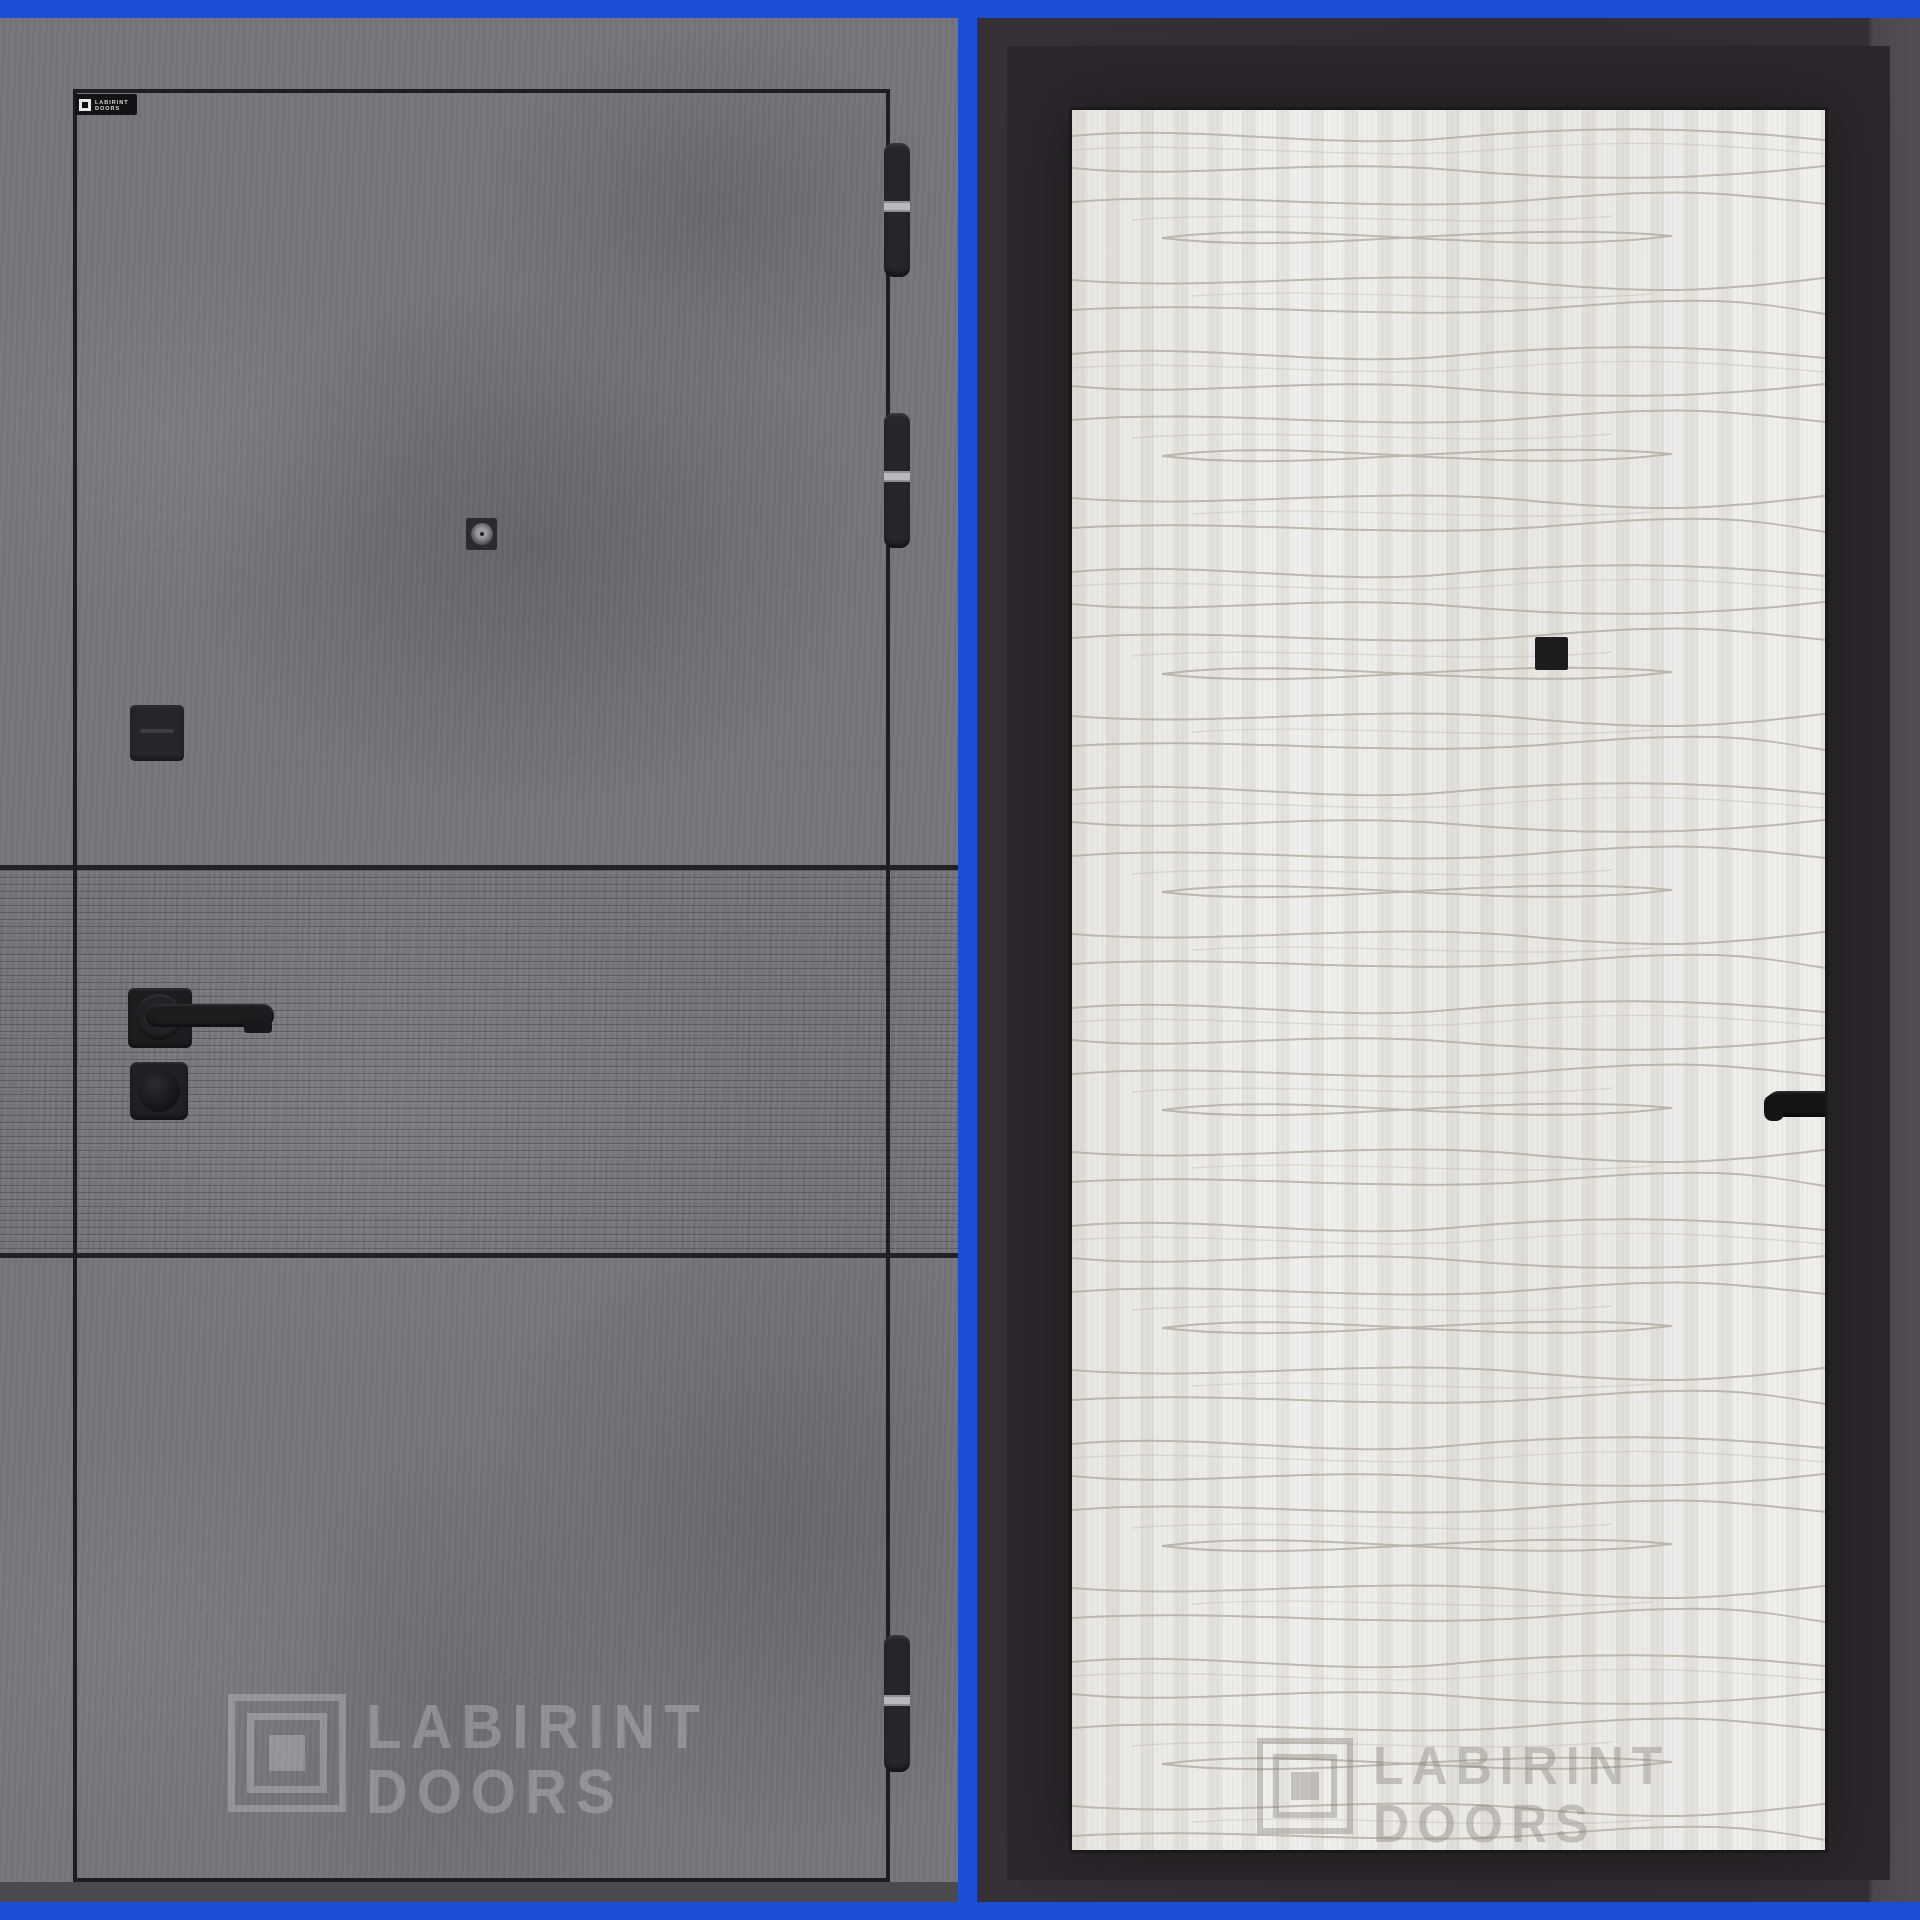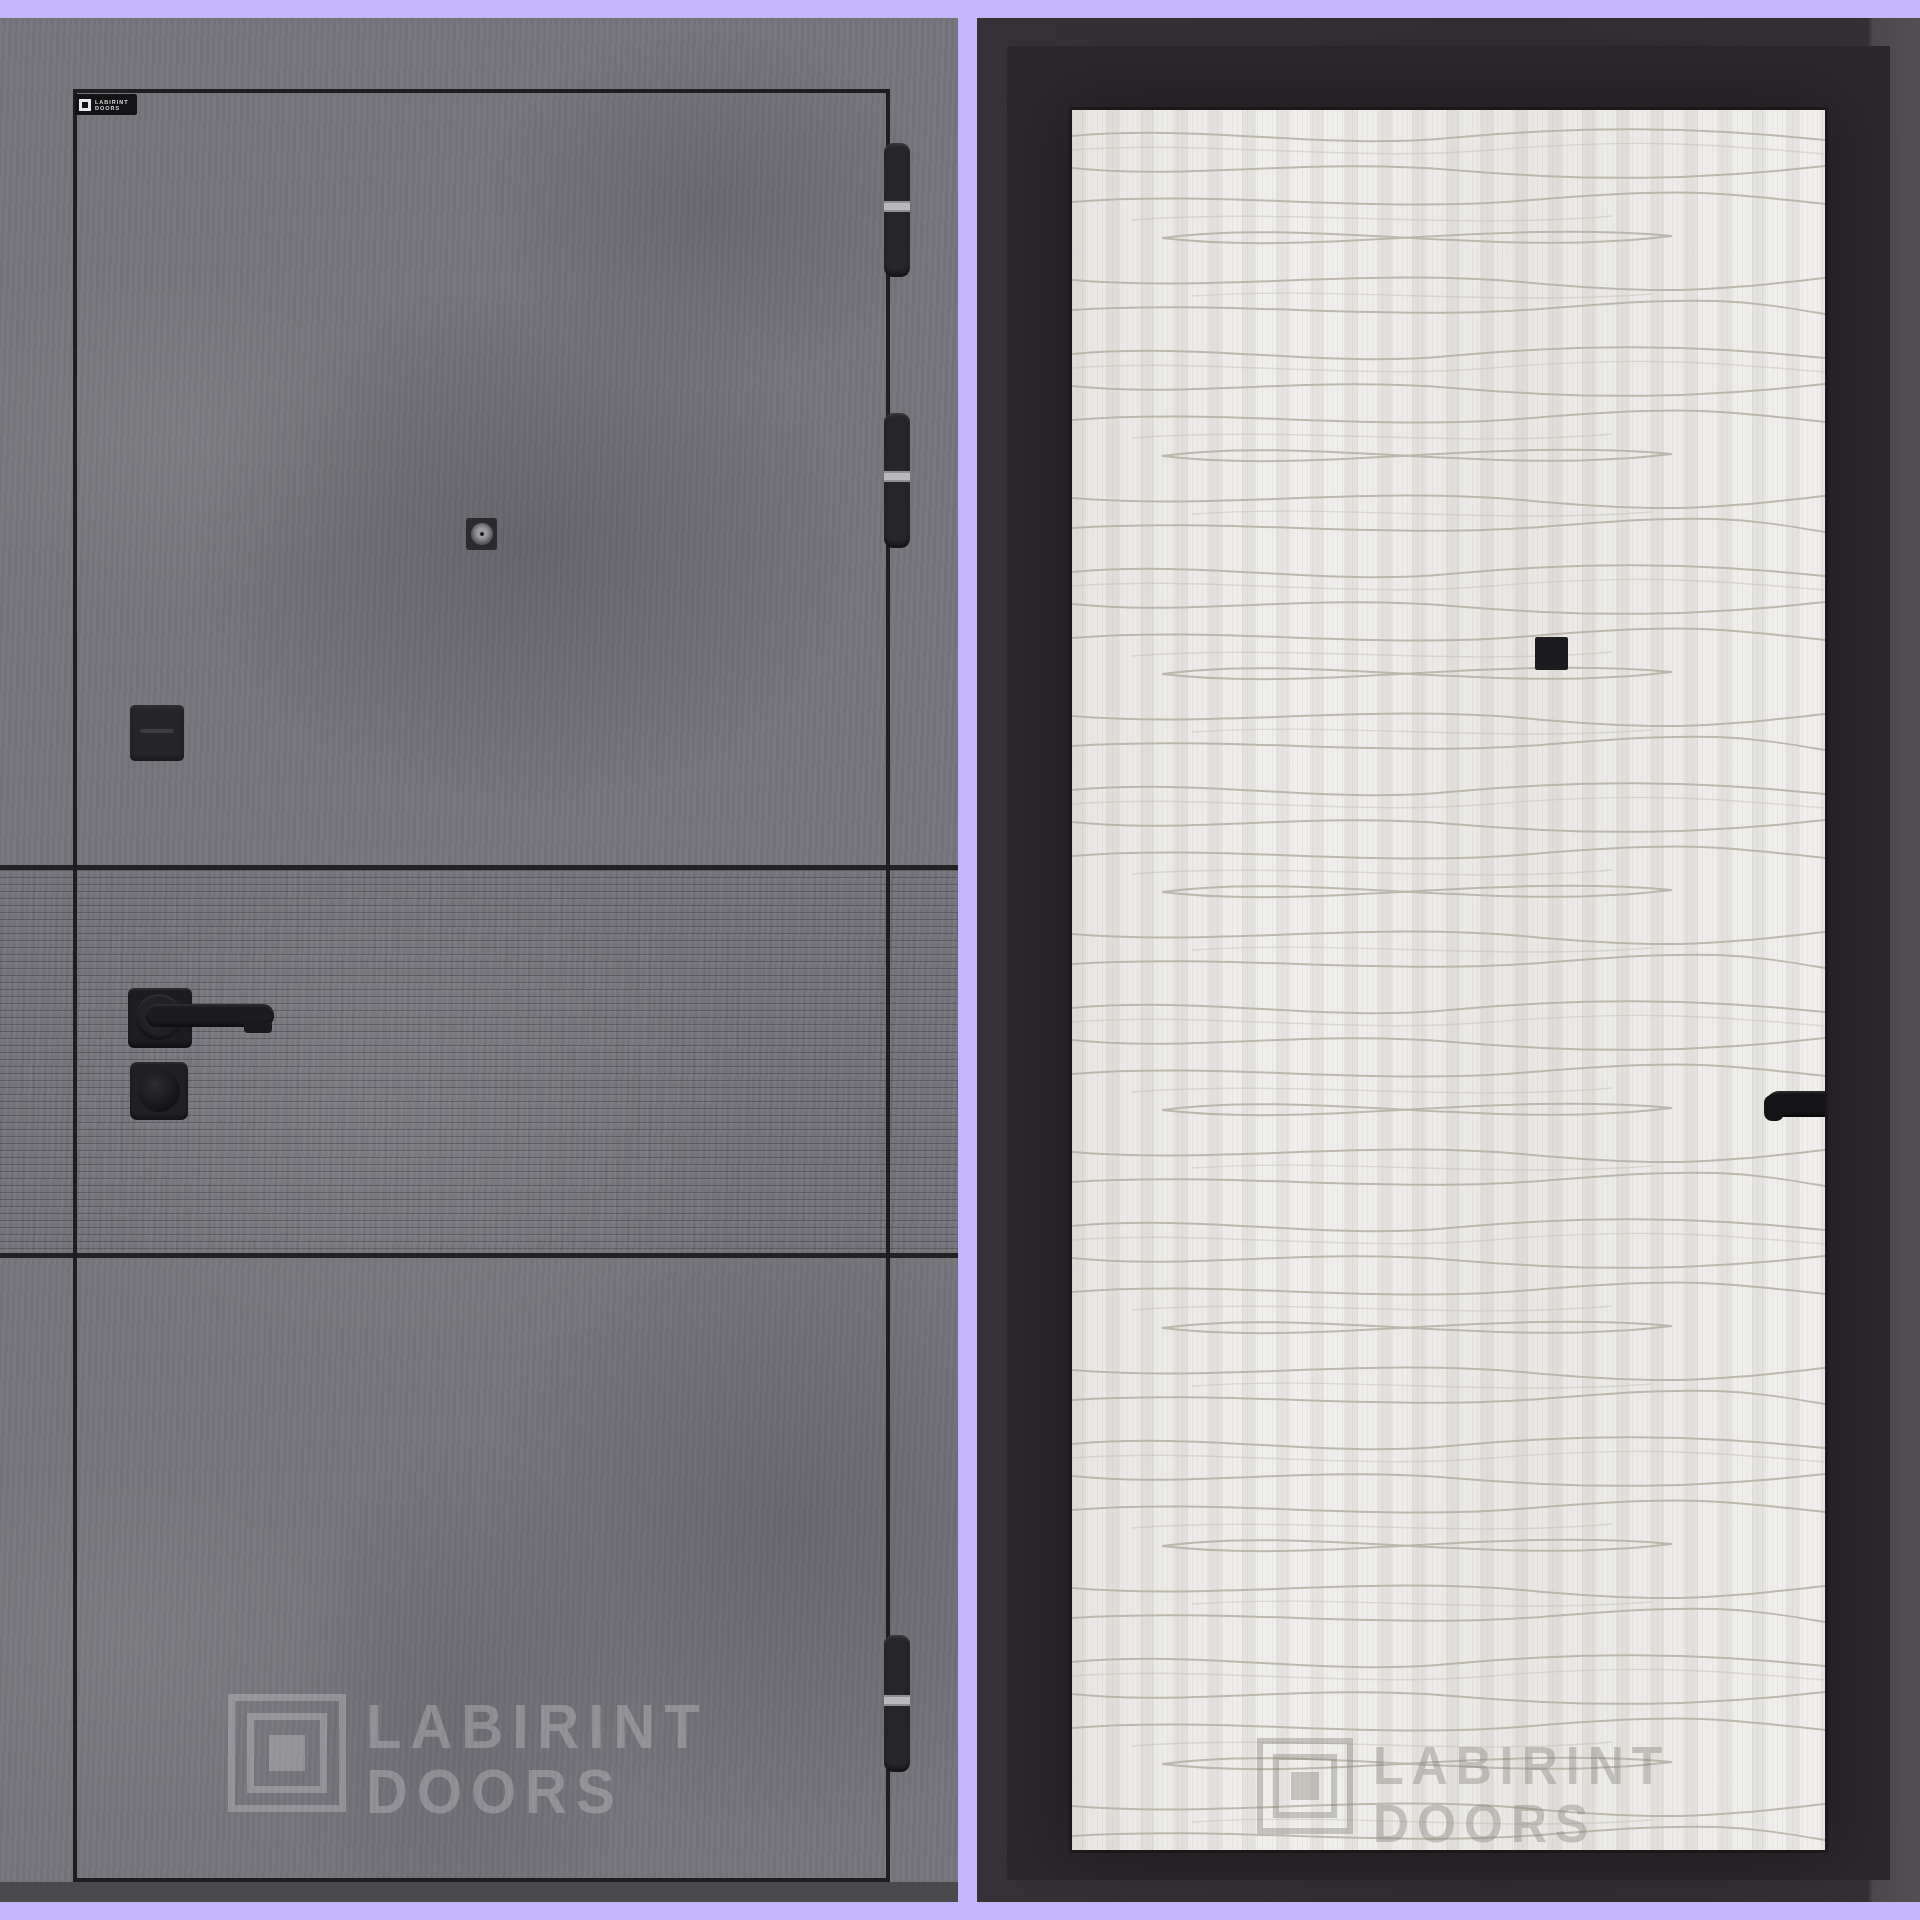--- a/index.html
+++ b/index.html
@@ -1,16 +1,16 @@
 <!DOCTYPE html>
 <html><head>
 <meta charset="utf-8">
 <style>
   html,body{margin:0;padding:0;background:#ffffff;}
-  #stage{position:relative;width:1920px;height:1920px;background:#c4b5fd;overflow:hidden;
+  #stage{position:relative;width:1920px;height:1920px;background:#1d4ed8;overflow:hidden;
          font-family:"Liberation Sans", sans-serif;}
 
   
   .photo-left{position:absolute;left:0;top:18px;width:958px;height:1884px;overflow:hidden;
     background-color:#75757b;
     background-image:
       radial-gradient(420px 300px at 18% 22%, rgba(255,255,255,0.05), transparent 60%),
       radial-gradient(520px 400px at 55% 28%, rgba(38,38,46,0.20), transparent 65%),
       radial-gradient(380px 300px at 74% 10%, rgba(30,30,38,0.14), transparent 60%),
       radial-gradient(600px 430px at 40% 58%, rgba(255,255,255,0.05), transparent 65%),

